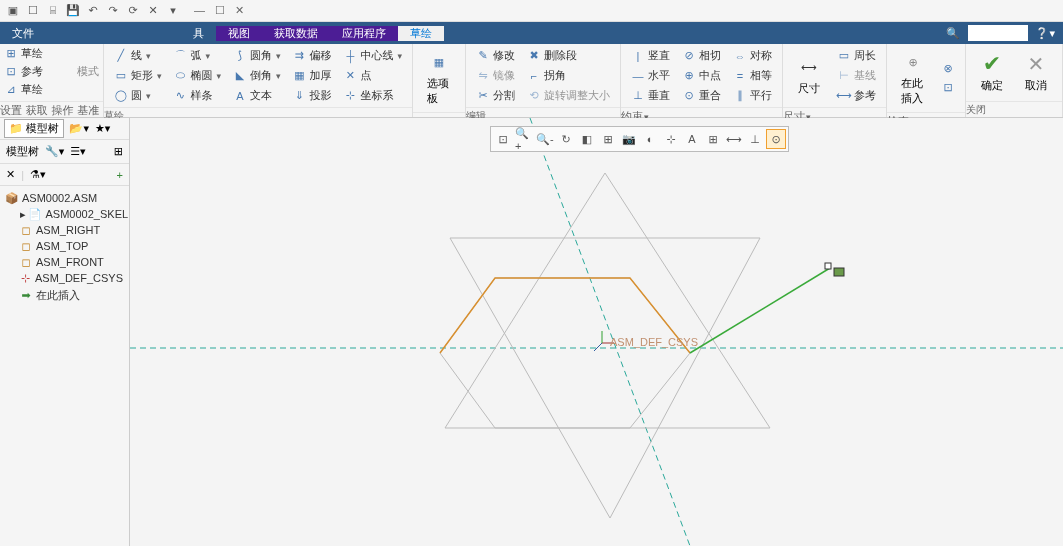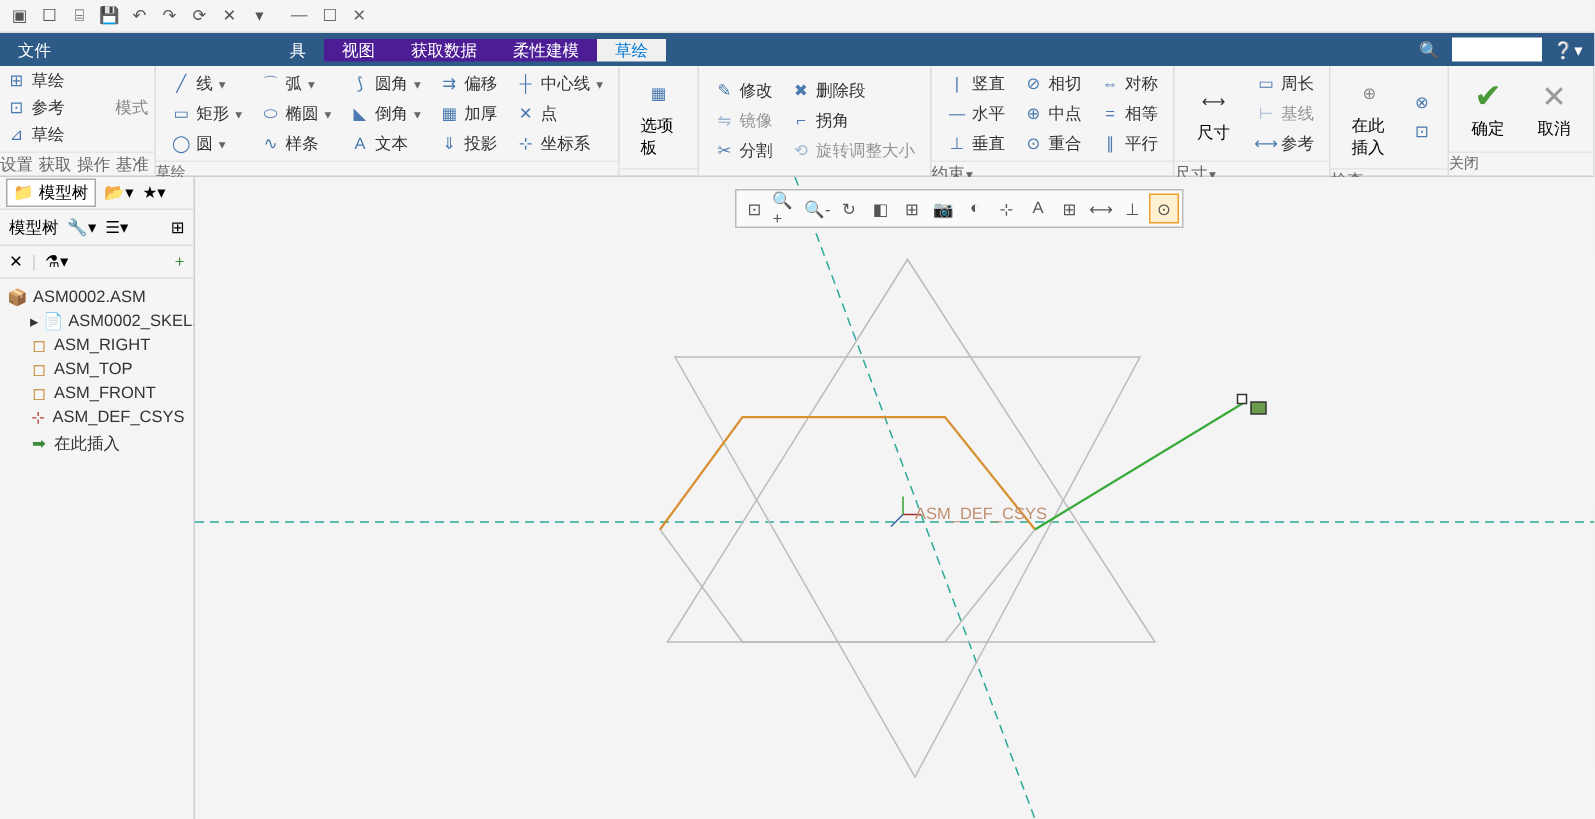--- a/index.html
+++ b/index.html
@@ -74,21 +74,21 @@
   </div>
 </div>
 
 <div class="menutabs">
   <div class="mtab dark">文件</div>
   <div class="mtab dark" style="width:170px">
       <span style="margin-left:auto">具</span>
     </div>
   <div class="mtab">视图</div>
   <div class="mtab">获取数据</div>
-  <div class="mtab">柔性建模</div>
+  <div class="mtab">应用程序</div>
   <div class="mtab active">草绘</div>
   <div class="right">
     <span style="color:#666">🔍</span>
     <input class="search" style="">
     <span>❔▾</span>
   </div>
 </div>
 
 <div class="ribbon">
 
@@ -237,20 +237,21 @@
         <div class="rbtn">
             <span class="ricon">⌐</span>
             <span>拐角</span>
           </div>
         <div class="rbtn" style="opacity:.5">
             <span class="ricon">⟲</span>
             <span>旋转调整大小</span>
           </div>
       </div>
     </div>
+    <div class="label">编辑</div>
   </div>
 
   <div class="rgroup">
     <div class="body">
       <div class="col">
         <div class="rbtn">
             <span class="ricon">|</span>
             <span>竖直</span>
           </div>
         <div class="rbtn">

